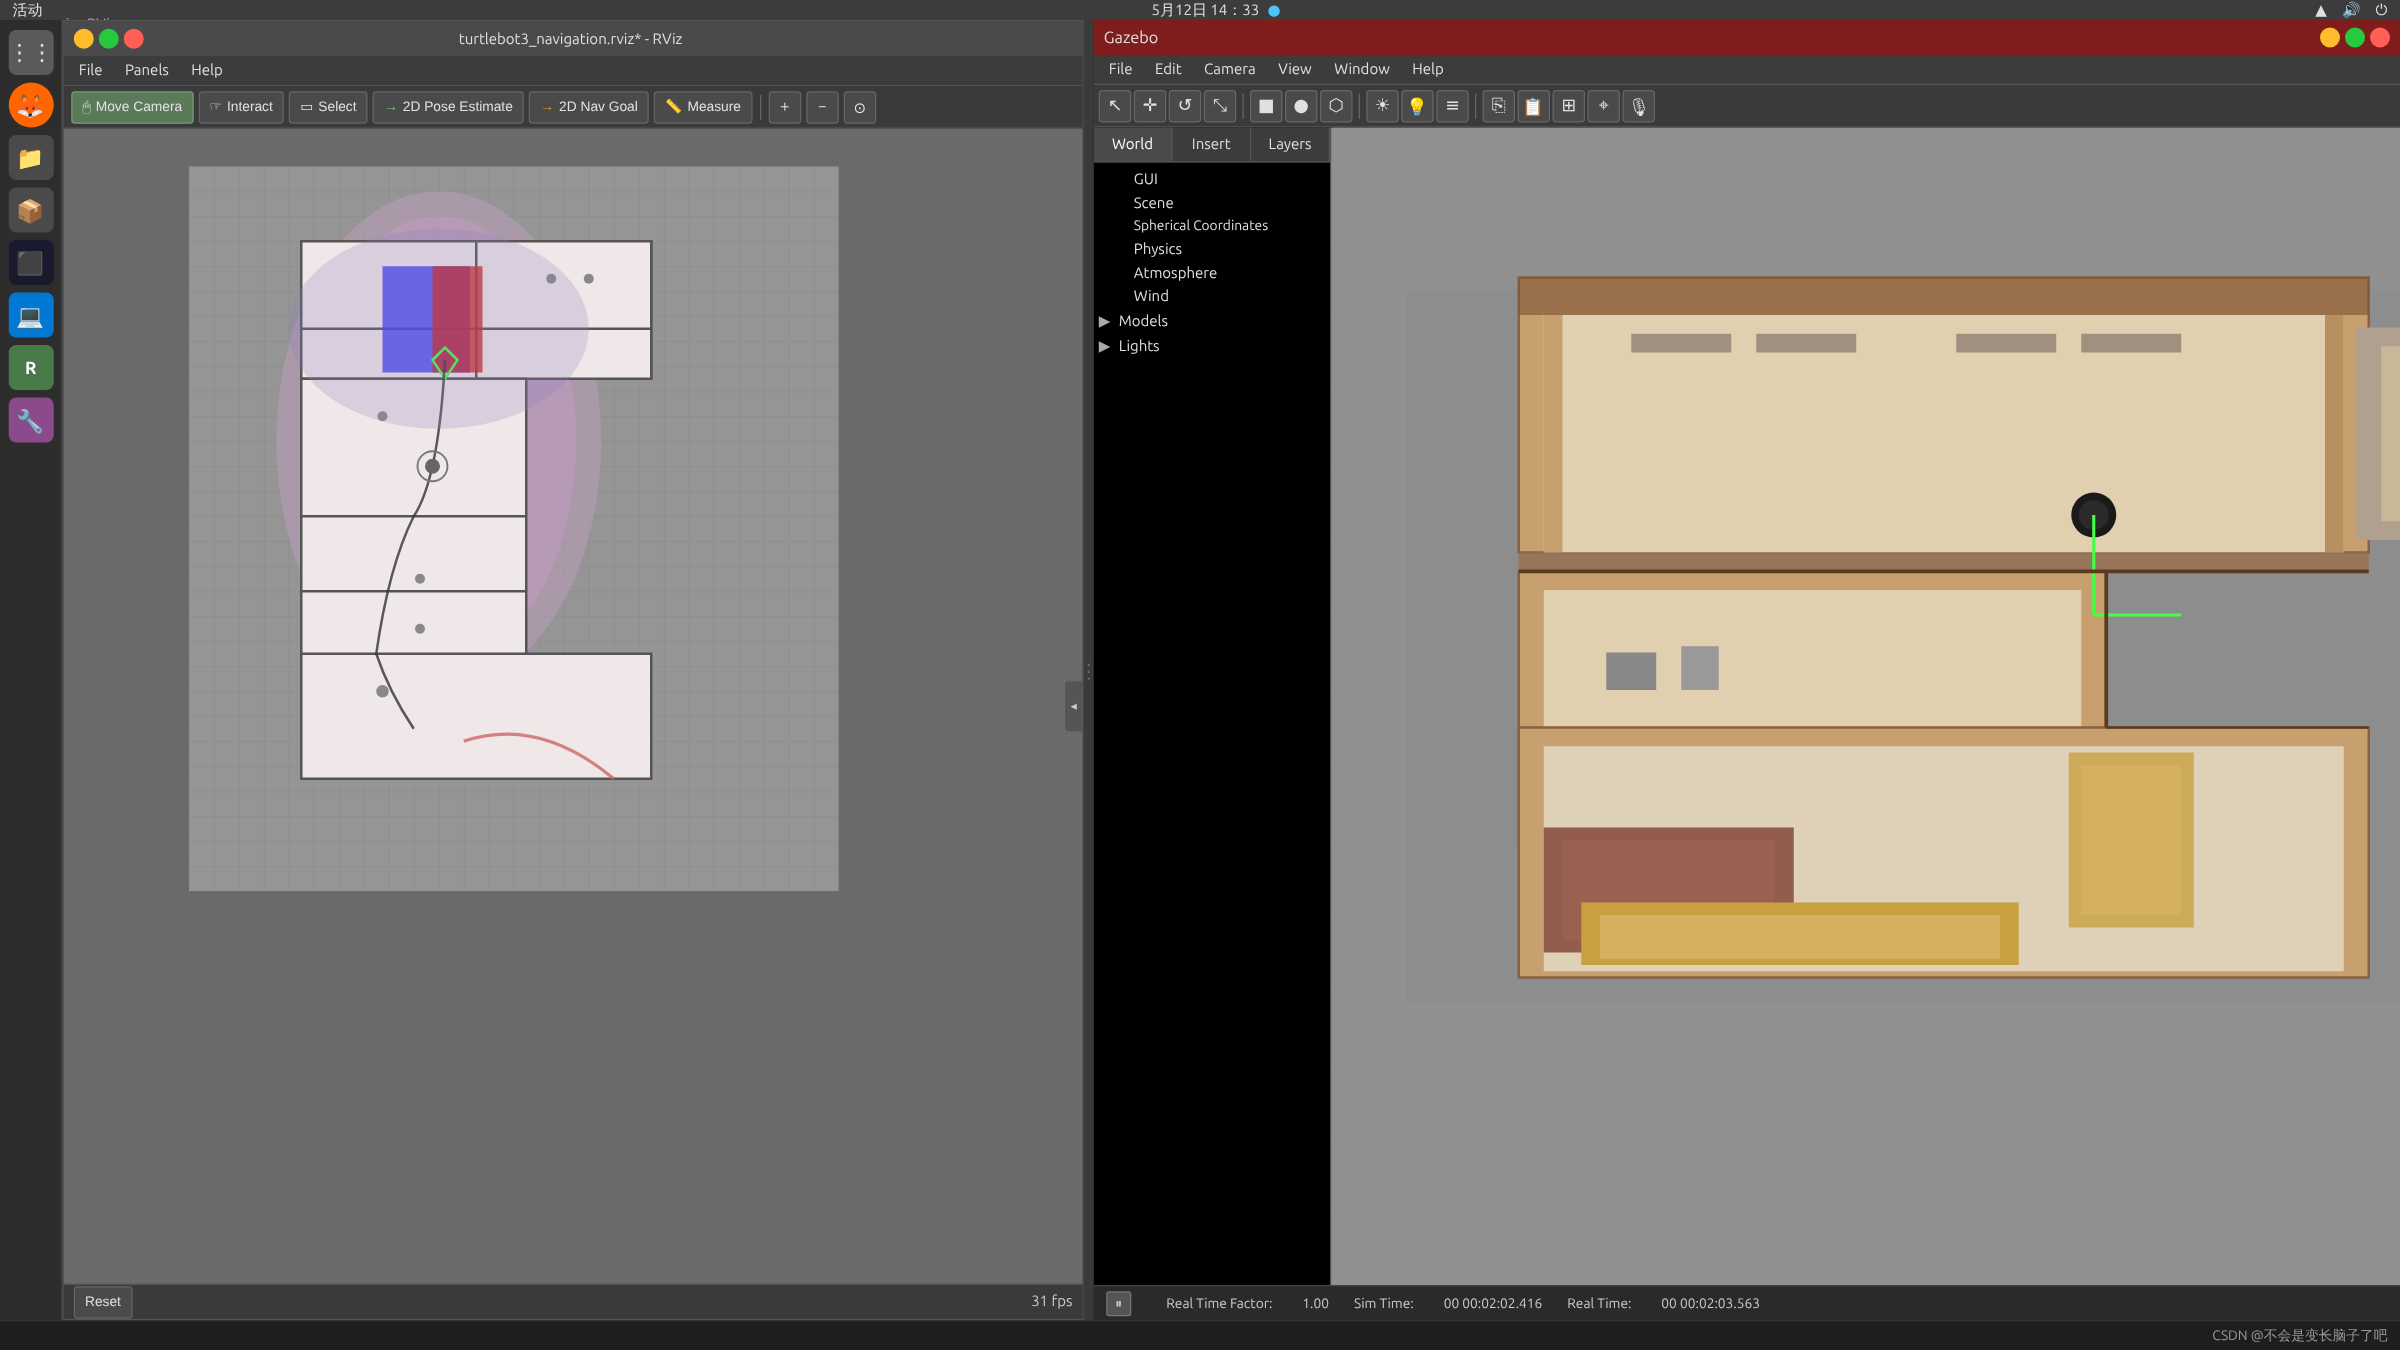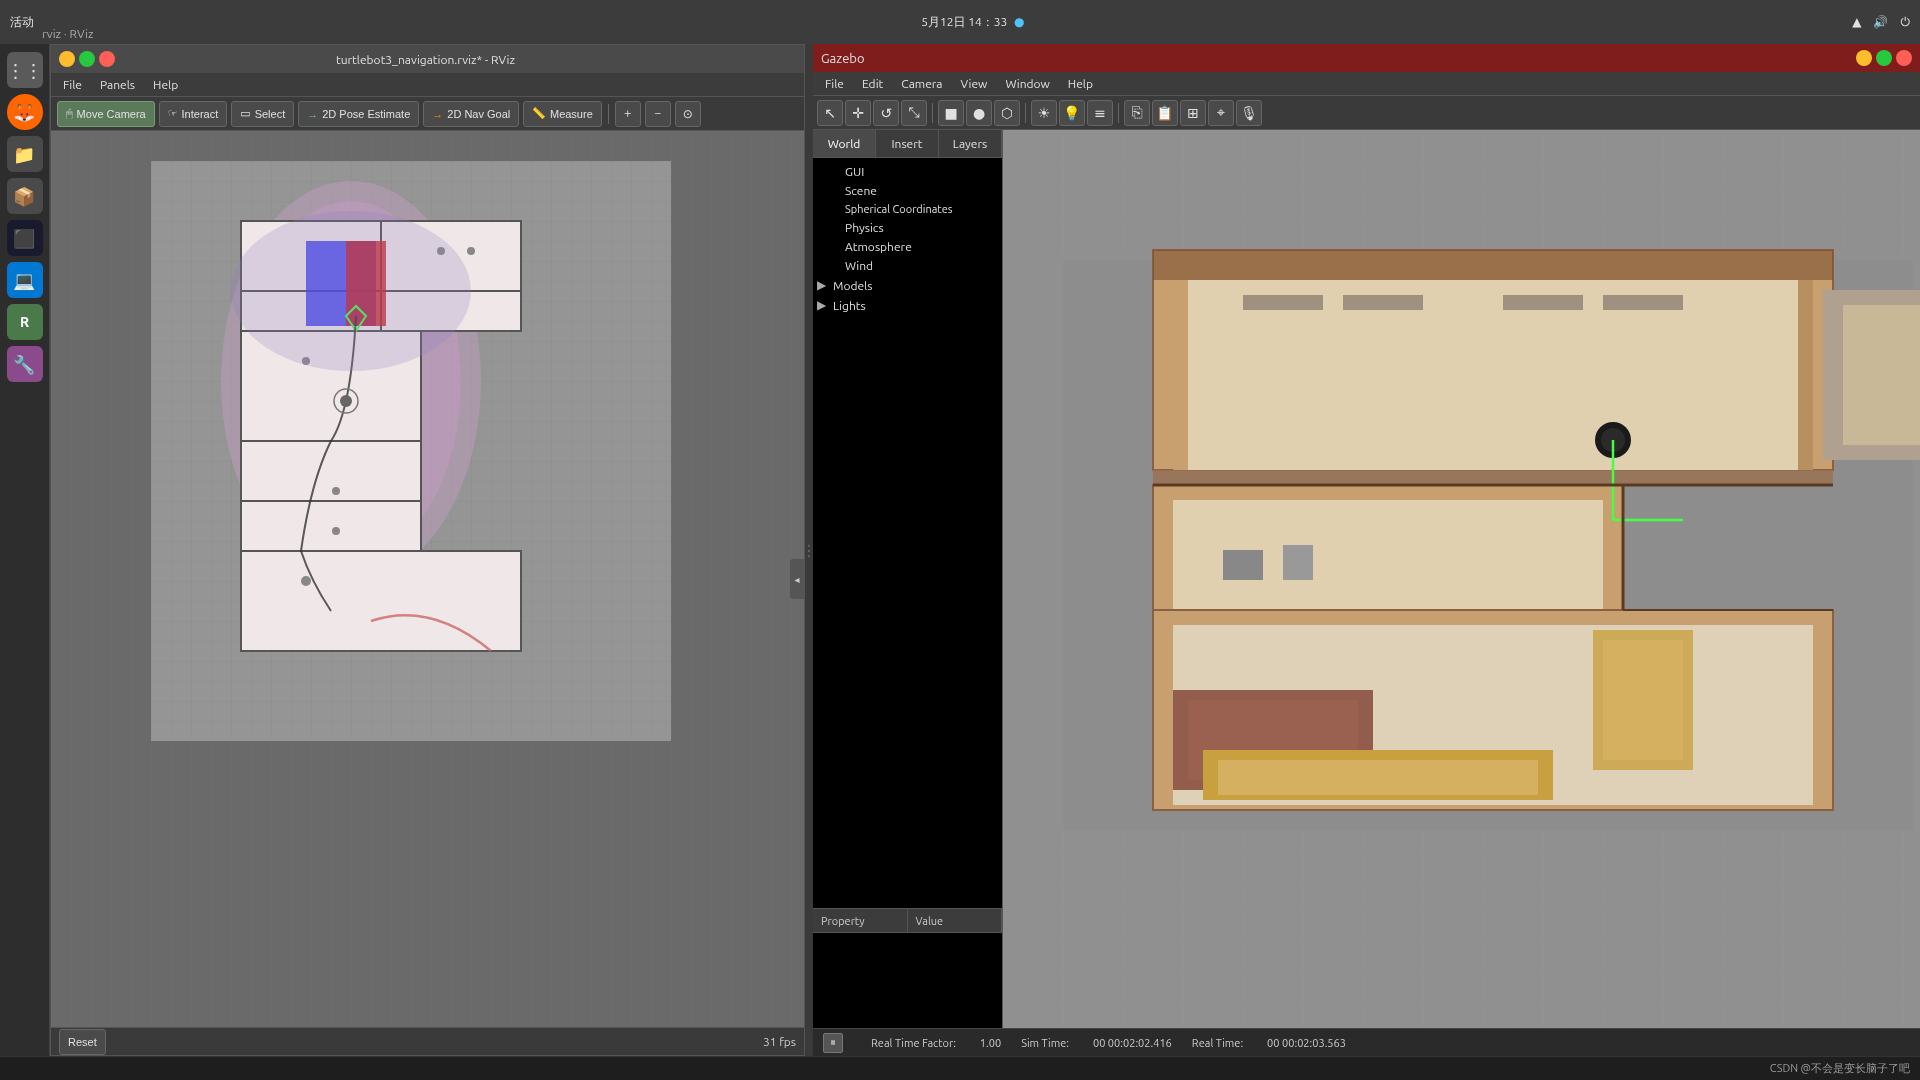--- a/index.html
+++ b/index.html
@@ -1,35 +1,35 @@
 <!DOCTYPE html>
 <html><head>
   <meta charset="utf-8">
   <style>
     * { margin: 0; padding: 0; box-sizing: border-box; }
     body { width: 1920px; height: 1080px; background: #2d2d2d; font-family: 'Ubuntu', 'DejaVu Sans', sans-serif; font-size: 12px; color: #e0e0e0; overflow: hidden; display: flex; flex-direction: column; }
 
     
     .system-bar {
-      height: 44px; background: #3c3c3c; display: flex; align-items: center; justify-content: space-between; padding: 0 10px; flex-shrink: 0;
+      height: 16px; background: #3c3c3c; display: flex; align-items: center; justify-content: space-between; padding: 0 10px; flex-shrink: 0;
     }
     .system-bar-left { display: flex; align-items: center; gap: 8px; font-size: 12px; }
     .system-bar-center { font-size: 12px; }
     .system-bar-right { display: flex; align-items: center; gap: 12px; font-size: 12px; }
 
     
     .main-area { display: flex; flex: 1; overflow: hidden; }
 
     
     .left-dock { width: 50px; background: #2d2d2d; display: flex; flex-direction: column; align-items: center; padding: 8px 0; gap: 6px; border-right: 1px solid #444; flex-shrink: 0; }
     .dock-icon { width: 36px; height: 36px; background: #4a4a4a; border-radius: 6px; display: flex; align-items: center; justify-content: center; cursor: pointer; font-size: 18px; }
     .dock-icon.active { background: #5a5a5a; }
 
     
-    .rviz-window { width: 755px; display: flex; flex-direction: column; background: #3c3c3c; border: 1px solid #555; flex-shrink: 0; }
+    .rviz-window { width: 817px; display: flex; flex-direction: column; background: #3c3c3c; border: 1px solid #555; flex-shrink: 0; }
     .rviz-titlebar { height: 28px; background: #4a4a4a; display: flex; align-items: center; justify-content: space-between; padding: 0 8px; }
     .rviz-titlebar-title { font-size: 12px; color: #e0e0e0; }
     .win-buttons { display: flex; gap: 4px; }
     .win-btn { width: 16px; height: 16px; border-radius: 50%; border: none; cursor: pointer; }
     .win-btn.close { background: #ff5f56; }
     .win-btn.min { background: #ffbd2e; }
     .win-btn.max { background: #27c93f; }
 
     
     .rviz-menubar { height: 24px; background: #3c3c3c; display: flex; align-items: center; padding: 0 4px; gap: 2px; border-bottom: 1px solid #555; }
@@ -326,26 +326,20 @@
           <div class="tree-item has-children">
             <span class="tree-arrow" style="color:#aaa;">▶</span>
             <span>Models</span>
           </div>
           <div class="tree-item has-children">
             <span class="tree-arrow" style="color:#aaa;">▶</span>
             <span>Lights</span>
           </div>
         </div>
 
-        <div class="property-panel">
-          <div class="property-header">
-            <div class="prop-col">Property</div>
-            <div class="prop-col">Value</div>
-          </div>
-        </div>
       </div>
 
       <div class="gazebo-viewport">
         <svg width="100%" height="100%">
 
           <defs>
             <pattern id="gz-grid" width="30" height="30" patternUnits="userSpaceOnUse">
               <path d="M 30 0 L 0 0 0 30" fill="none" stroke="#999" stroke-width="0.5" opacity="0.6"></path>
             </pattern>
           </defs>

